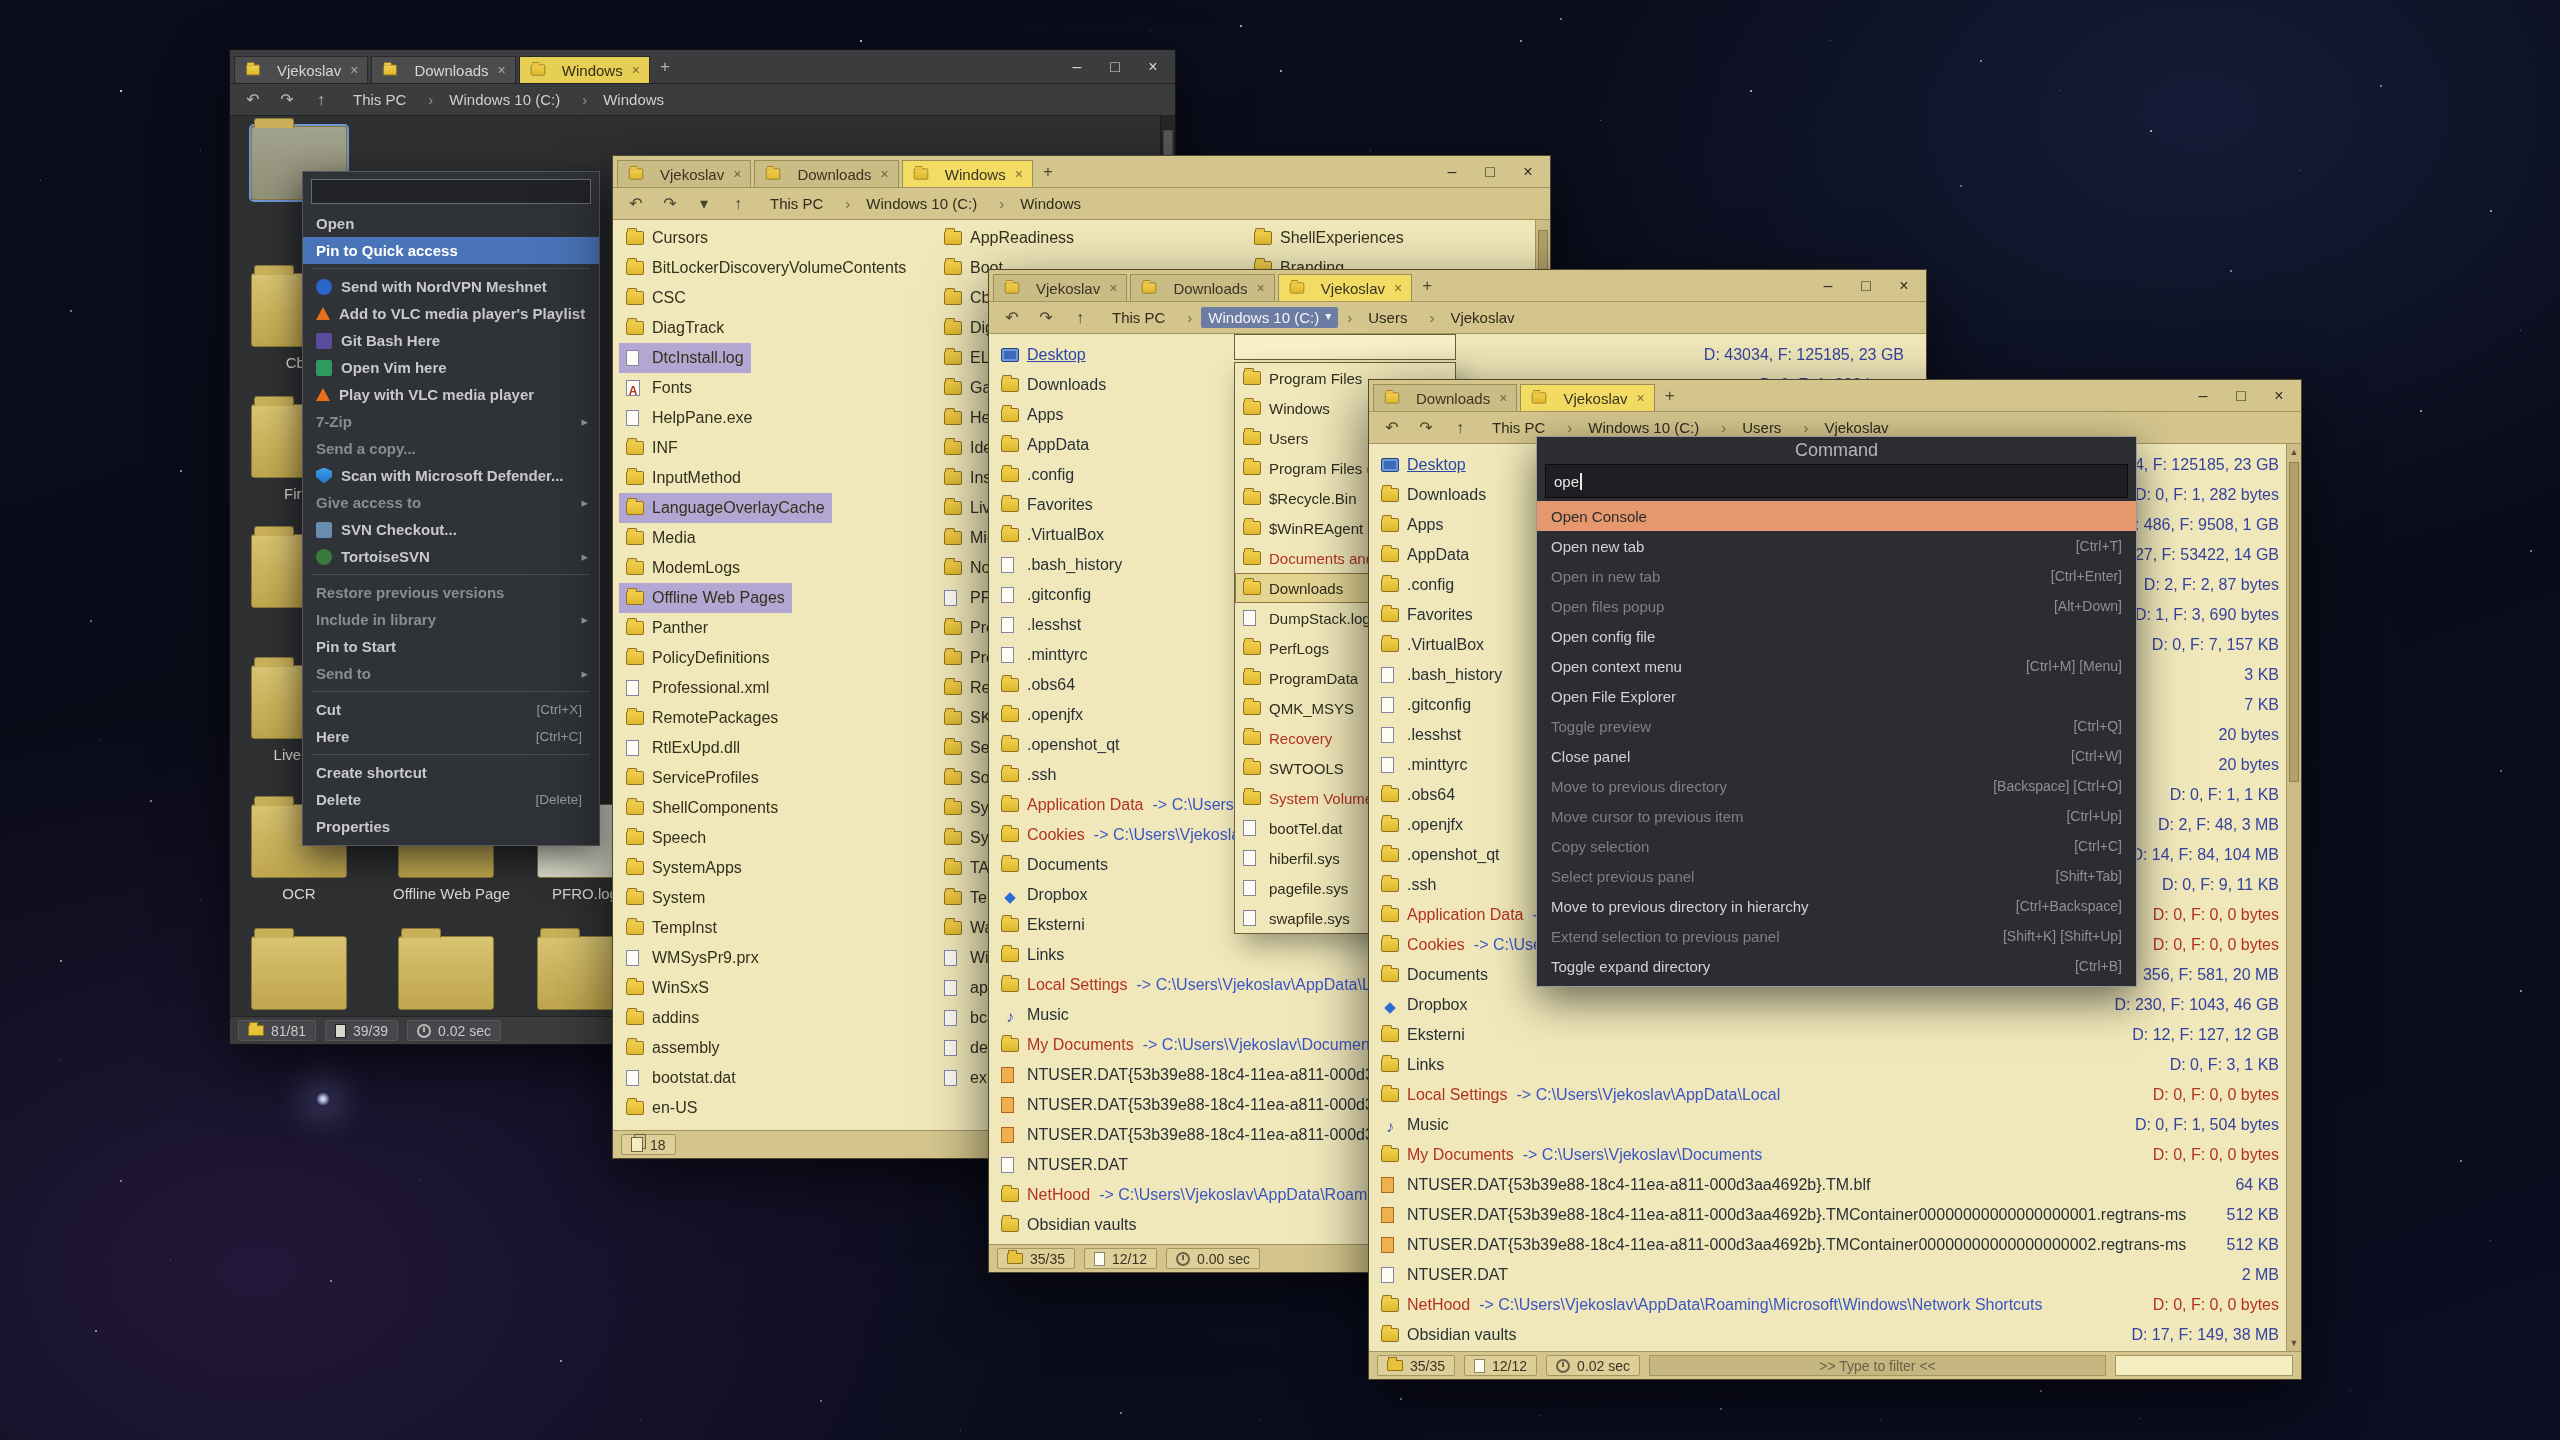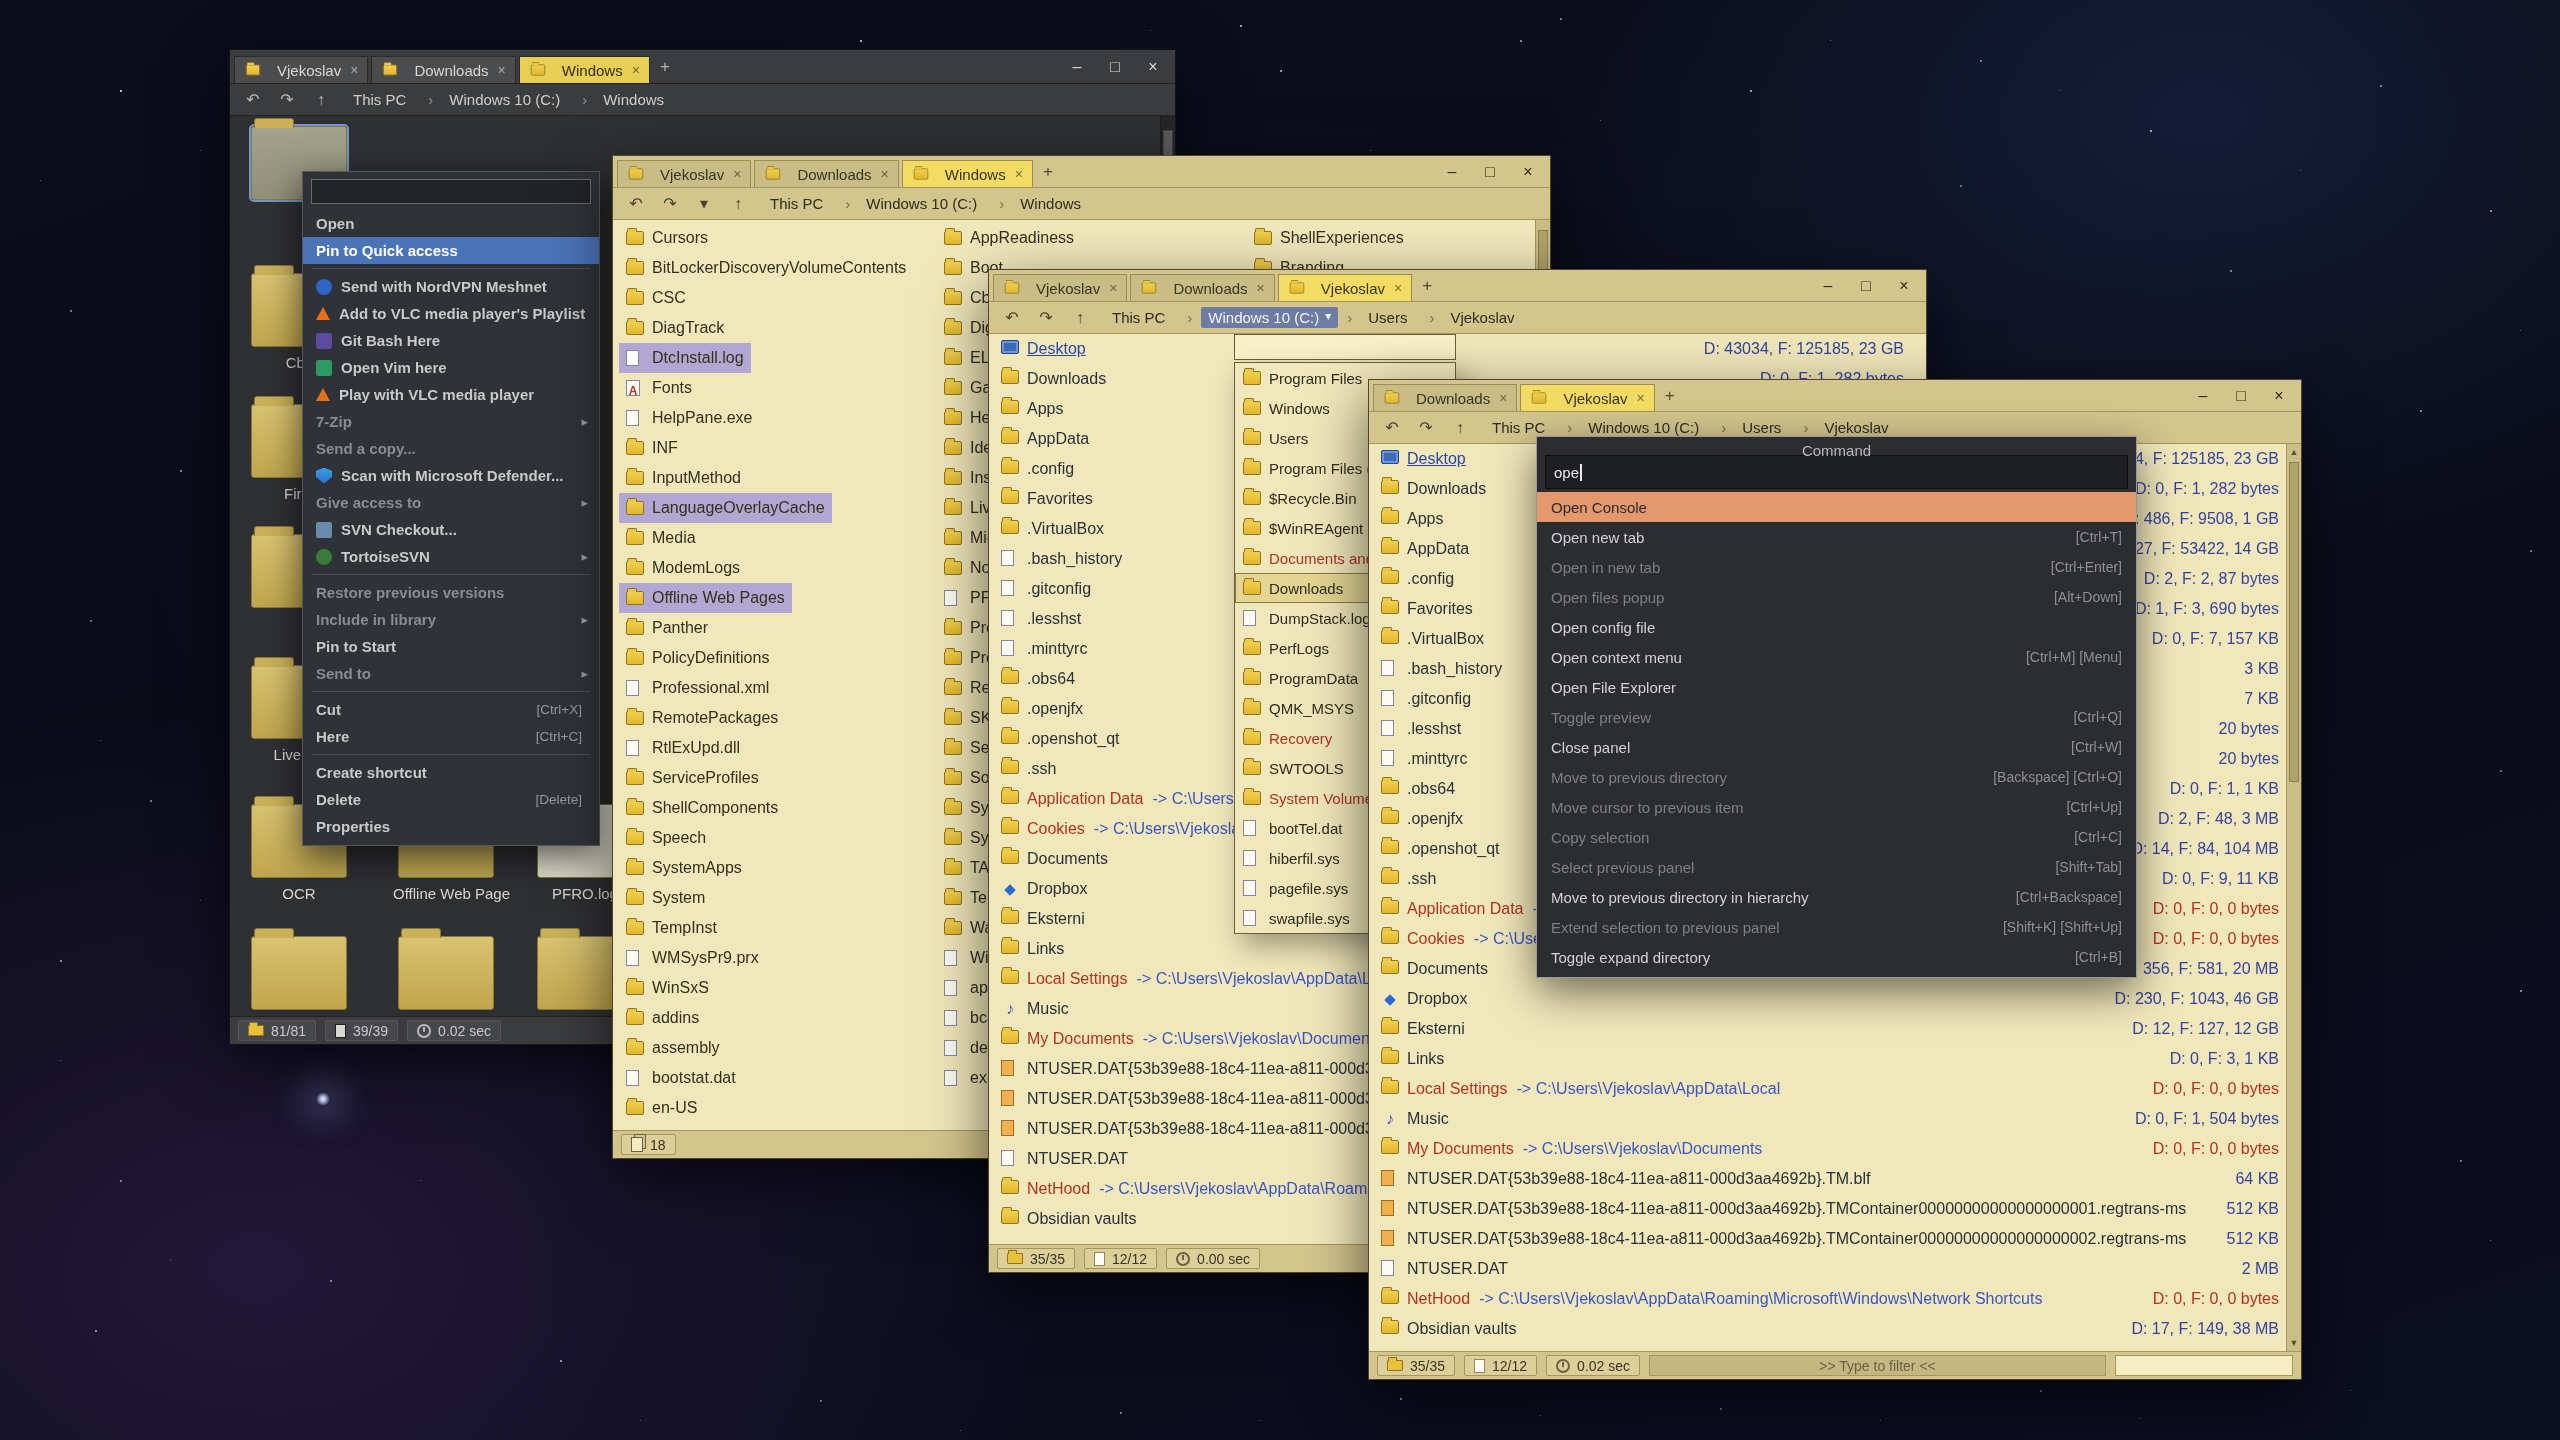--- a/index.html
+++ b/index.html
@@ -125,38 +125,38 @@
 
   
   .cols{position:absolute;inset:0;display:flex;padding:3px 0 0 6px;}
   .col{width:318px;flex:none;}
   .col2{width:310px;}
   .lrow{display:flex;align-items:center;height:30px;padding:0 7px;font-size:16px;color:#33301c;width:max-content;max-width:316px;overflow:hidden;white-space:nowrap;}
   .lrow.sel{background:#b2a7d2;}
 
   
   .flist{position:absolute;inset:0;padding:6px 22px 0 12px;overflow:hidden;}
-  .frow{display:flex;align-items:flex-start;height:30px;font-size:16px;white-space:nowrap;}
+  .frow{display:flex;align-items:center;height:30px;font-size:16px;white-space:nowrap;}
   .fname{color:#2a3038;}
   .fname.red{color:#b23222;}
   .fname.cursor{color:#2b47a8;text-decoration:underline;}
   .flink{color:#3a55c8;margin-left:9px;}
   .finfo{margin-left:auto;color:#3643a0;padding-left:14px;}
   .finfo.red{color:#b23222;}
 
   
   .dd-edit{position:absolute;left:245px;top:64px;width:222px;height:26px;background:#f7f0c8;border:1px solid #6b5f3a;z-index:6;}
   .dropdown{position:absolute;left:245px;top:92px;width:222px;background:#f0e8ba;border:1px solid #6b5f3a;box-shadow:8px 12px 26px rgba(0,0,0,.35);z-index:6;}
   .dd-row{display:flex;align-items:center;height:30px;padding:0 8px;font-size:15px;color:#2f2c1e;overflow:hidden;white-space:nowrap;}
   .dd-row.red{color:#b23222;}
   .dd-row.hl{background:#e4d593;box-shadow:inset 0 0 0 1px #8a7c46;}
 
   
   .palette{position:absolute;left:167px;top:56px;width:601px;background:#2c2d31;border:1px solid #97979d;box-shadow:0 14px 40px rgba(0,0,0,.55);z-index:8;padding-bottom:5px;}
-  .p-title{height:18px;line-height:27px;text-align:center;color:#b6b6ba;font-size:15px;}
+  .p-title{height:27px;line-height:27px;text-align:center;color:#b6b6ba;font-size:18px;}
   .p-input{margin:0 8px 3px;height:27px;background:#1e1f23;border:1px solid #0c0c0e;color:#e8e8e8;font-size:15px;display:flex;align-items:center;padding:16px 8px;}
   .p-caret{display:inline-block;width:2px;height:17px;background:#e8e8e8;margin-left:1px;}
   .p-row{display:flex;height:30px;align-items:center;padding:0 14px;font-size:15px;color:#d2d2d6;white-space:nowrap;}
   .p-row.dim{color:#7f7f87;}
   .p-row.hl{background:#e5986d;color:#2b2b2b;}
   .p-short{margin-left:auto;color:#8f8f97;font-size:14px;padding-left:14px;}
   .p-row.hl .p-short{color:#5a4636;}
 
   
   #ctxmenu{position:absolute;left:302px;top:171px;width:298px;background:#2f3237;border:1px solid #56565e;box-shadow:0 12px 34px rgba(0,0,0,.65);padding:4px 0 5px;font-size:15px;color:#c9c9cc;}

